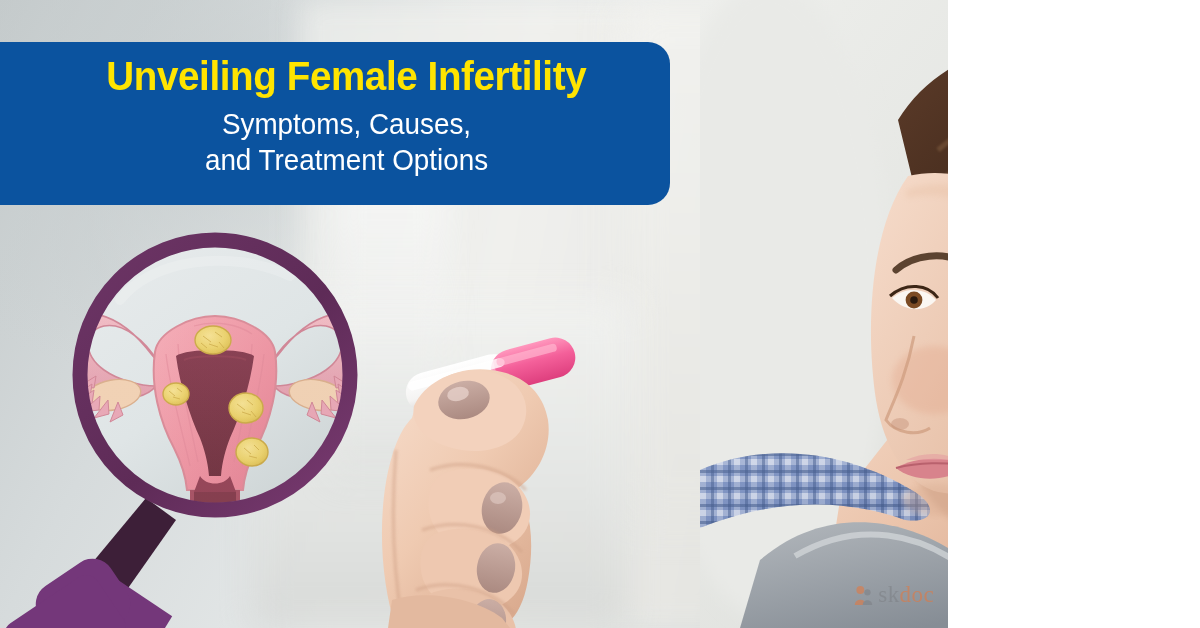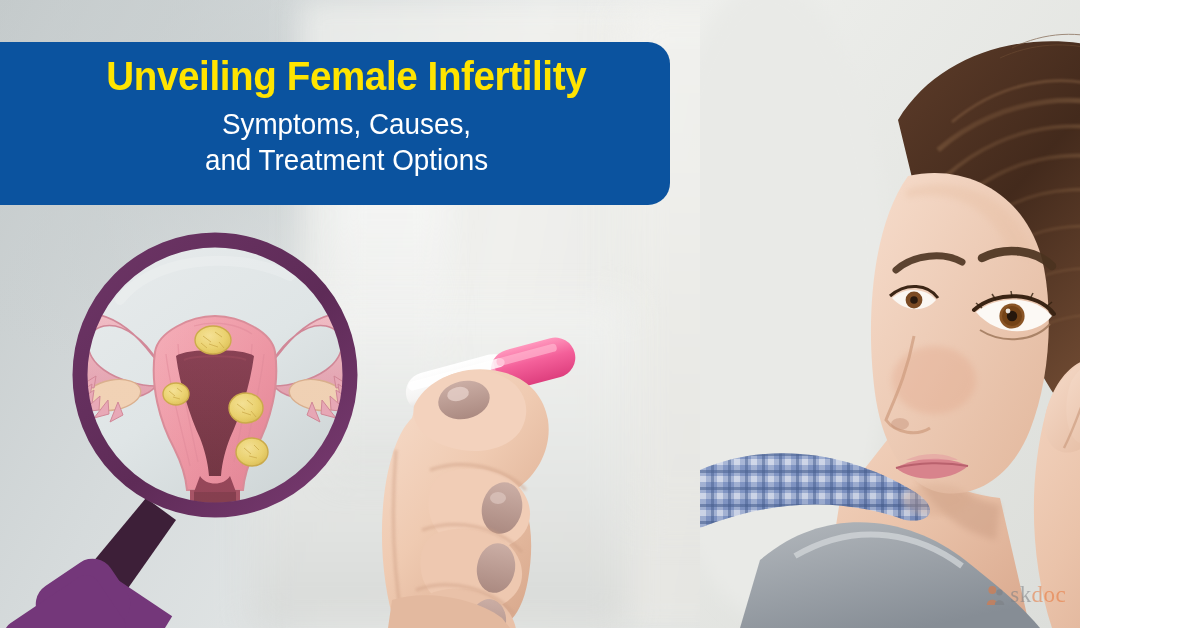--- a/index.html
+++ b/index.html
@@ -5,21 +5,21 @@
 <style>
   * { margin:0; padding:0; box-sizing:border-box; }
   html,body{ background:#fff; }
   body{
     font-family:"Liberation Sans", sans-serif;
     -webkit-font-smoothing:antialiased;
   }
 
   #canvas{
     position:relative;
-    width:1080px;
+    width:948px;
     height:628px;
     overflow:hidden;
     background:#dfe4e6;
   }
 
   
   .bg-base{
     position:absolute; inset:0;
     background:
       radial-gradient(ellipse 50% 60% at 18% 18%, #c9cfd0 0%, rgba(201,207,208,0) 70%),

